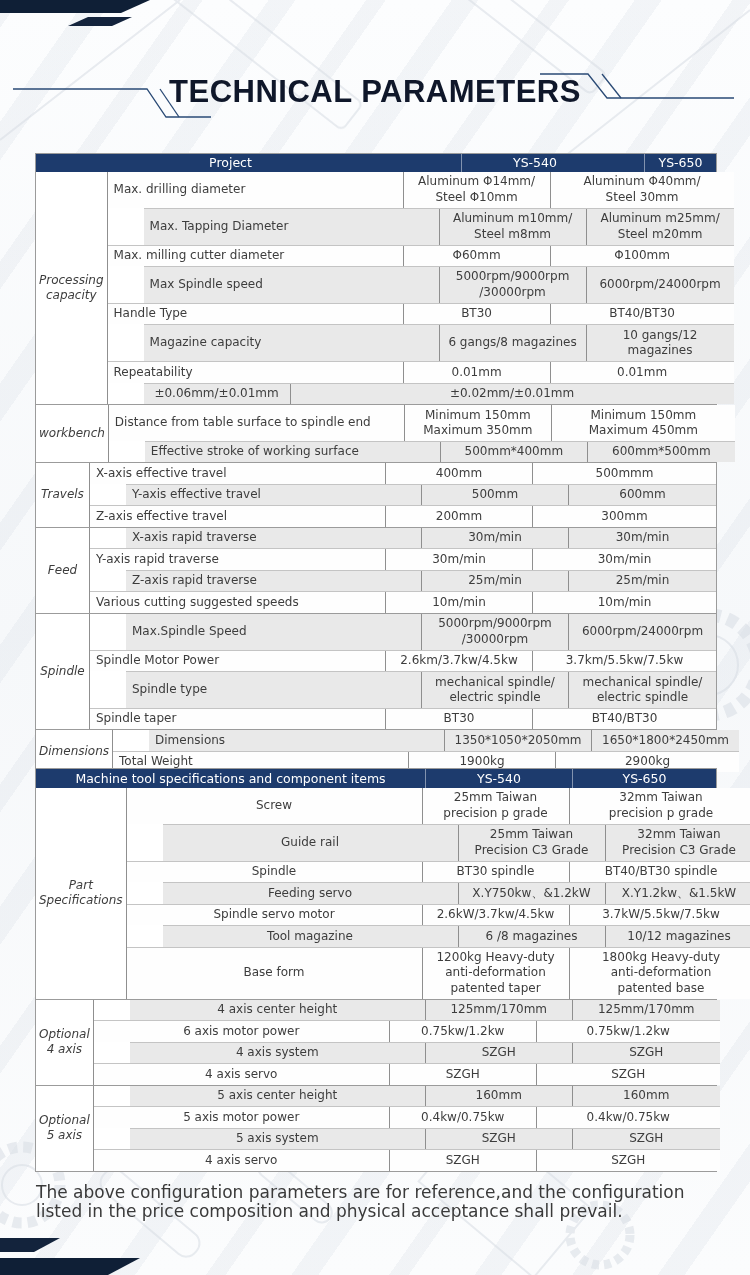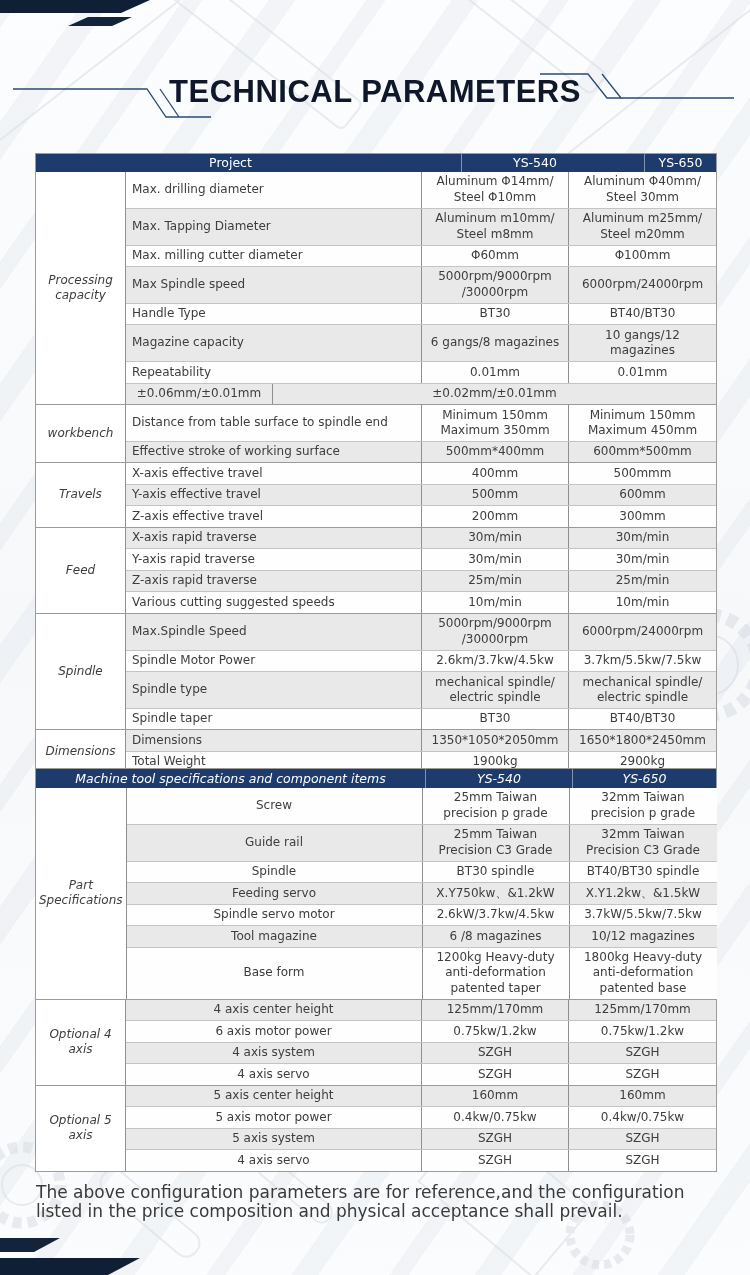--- a/index.html
+++ b/index.html
@@ -31,37 +31,37 @@
   
   .tbl{
     position:absolute;left:35px;width:682px;background:#ffffff;
     border:1px solid #9b9b9b;box-sizing:border-box;
     color:#3d3d3d;font-size:12px;line-height:15.5px;
   }
   #table1{top:153px;}
   #table2{top:768px;}
   .thead{display:flex;background:#1d3b6d;color:#ffffff;align-items:stretch;}
   #table1 .thead{height:18px;gap:36px;}
-  #table2 .thead{height:19px;font-style:italic;}
+  #table2 .thead{height:19px;}
   .th{display:flex;align-items:center;justify-content:center;font-size:12.5px;box-sizing:border-box;}
   .th-main{width:389px;}
   .th-v1{width:147px;border-left:1px solid rgba(255,255,255,0.45);}
   .th-v2{flex:1;border-left:1px solid rgba(255,255,255,0.45);}
 
   .group-row{display:flex;align-items:stretch;}
   .group-row + .group-row{border-top:1px solid #9b9b9b;}
   .gcell{
     width:92px;box-sizing:border-box;border-right:1px solid #8f8f8f;
     display:flex;align-items:center;justify-content:center;
     text-align:center;padding:2px 3px;background:#ffffff;font-style:italic;
   }
   .rows{flex:1;display:flex;flex-direction:column;}
   .row{display:flex;align-items:stretch;min-height:20.5px;background:#fefefe;}
   .row + .row{border-top:1px solid #c4c4c4;}
-  .row.gray{background:#e9e9e9;}
+  .row.gray{background:#e9e9e9;margin-left:36px;}
   .cell{box-sizing:border-box;display:flex;align-items:center;padding:2.4px 6px;}
   .item{width:296px;border-right:1px solid #8f8f8f;}
   #table2 .item{justify-content:center;text-align:center;}
   .val{width:147px;border-right:1px solid #8f8f8f;justify-content:center;text-align:center;white-space:pre-line;padding:2.4px 3px;}
   .val.last{flex:1;border-right:none;}
 
   .footer-note{
     position:absolute;left:36px;top:1183px;width:678px;
     font-size:17px;line-height:19px;color:#3a3a3a;
   }

